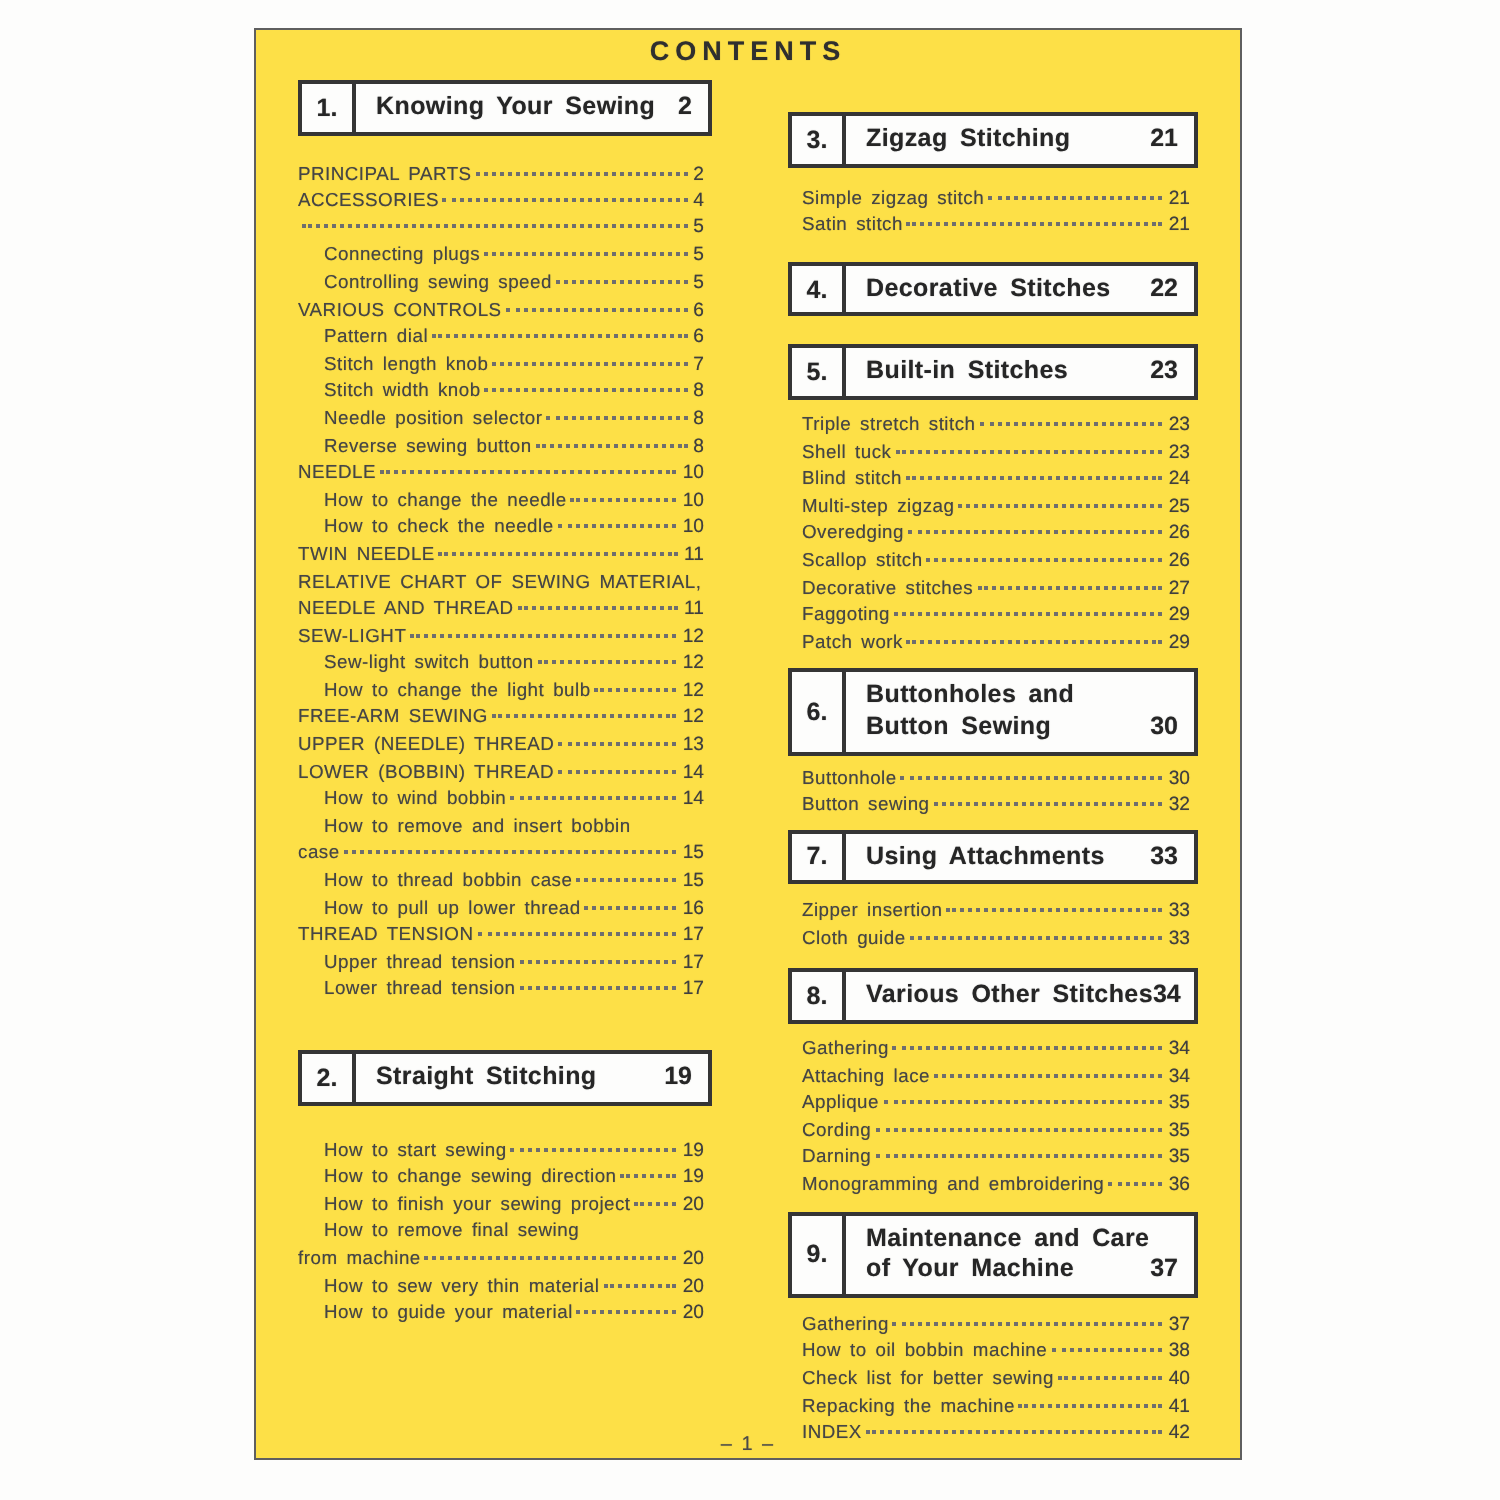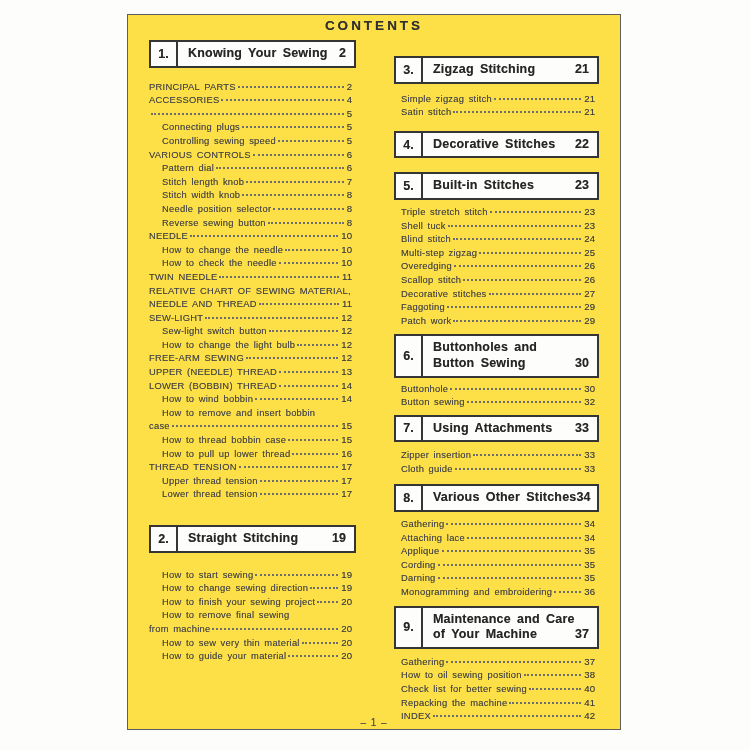--- a/index.html
+++ b/index.html
@@ -540,21 +540,21 @@
               <div class="sec-page">37</div>
             </div>
           </div>
           <div class="toc-list">
             <div class="toc-row indent-1">
               <span class="toc-label">Gathering</span>
               <span class="leader"></span>
               <span class="toc-page">37</span>
             </div>
             <div class="toc-row indent-1">
-              <span class="toc-label">How to oil sewing position</span>
+              <span class="toc-label">How to oil bobbin machine</span>
               <span class="leader"></span>
               <span class="toc-page">38</span>
             </div>
             <div class="toc-row indent-1">
               <span class="toc-label">Check list for better sewing</span>
               <span class="leader"></span>
               <span class="toc-page">40</span>
             </div>
             <div class="toc-row indent-1">
               <span class="toc-label">Repacking the machine</span>

